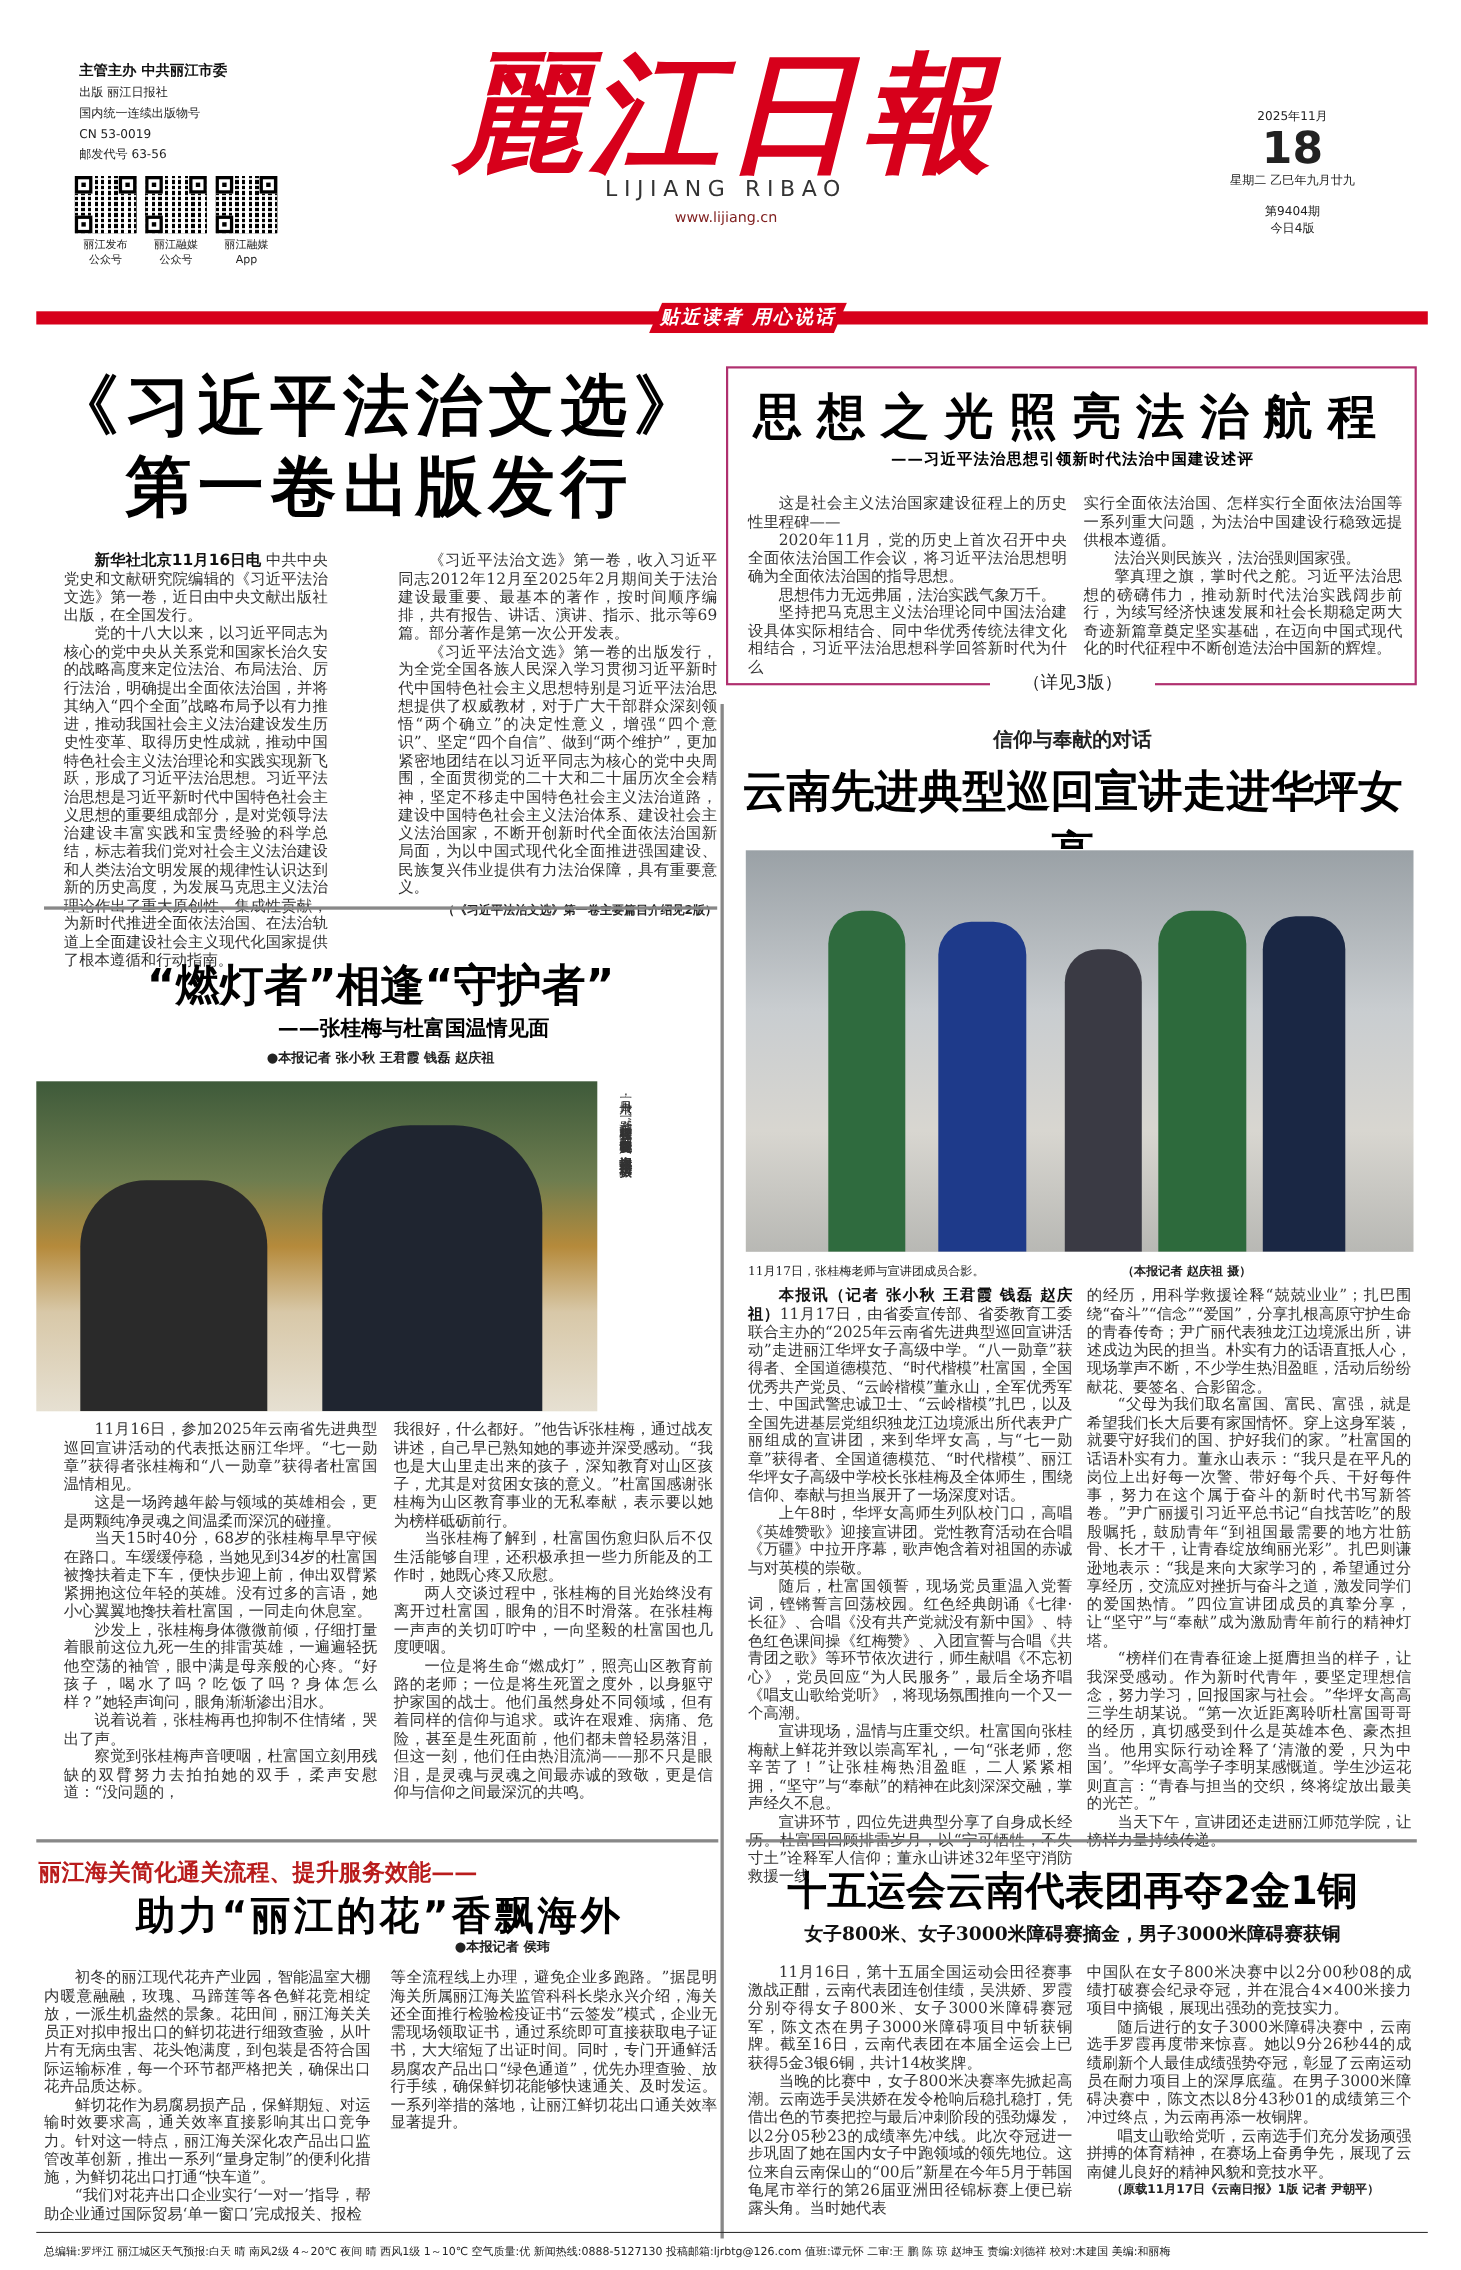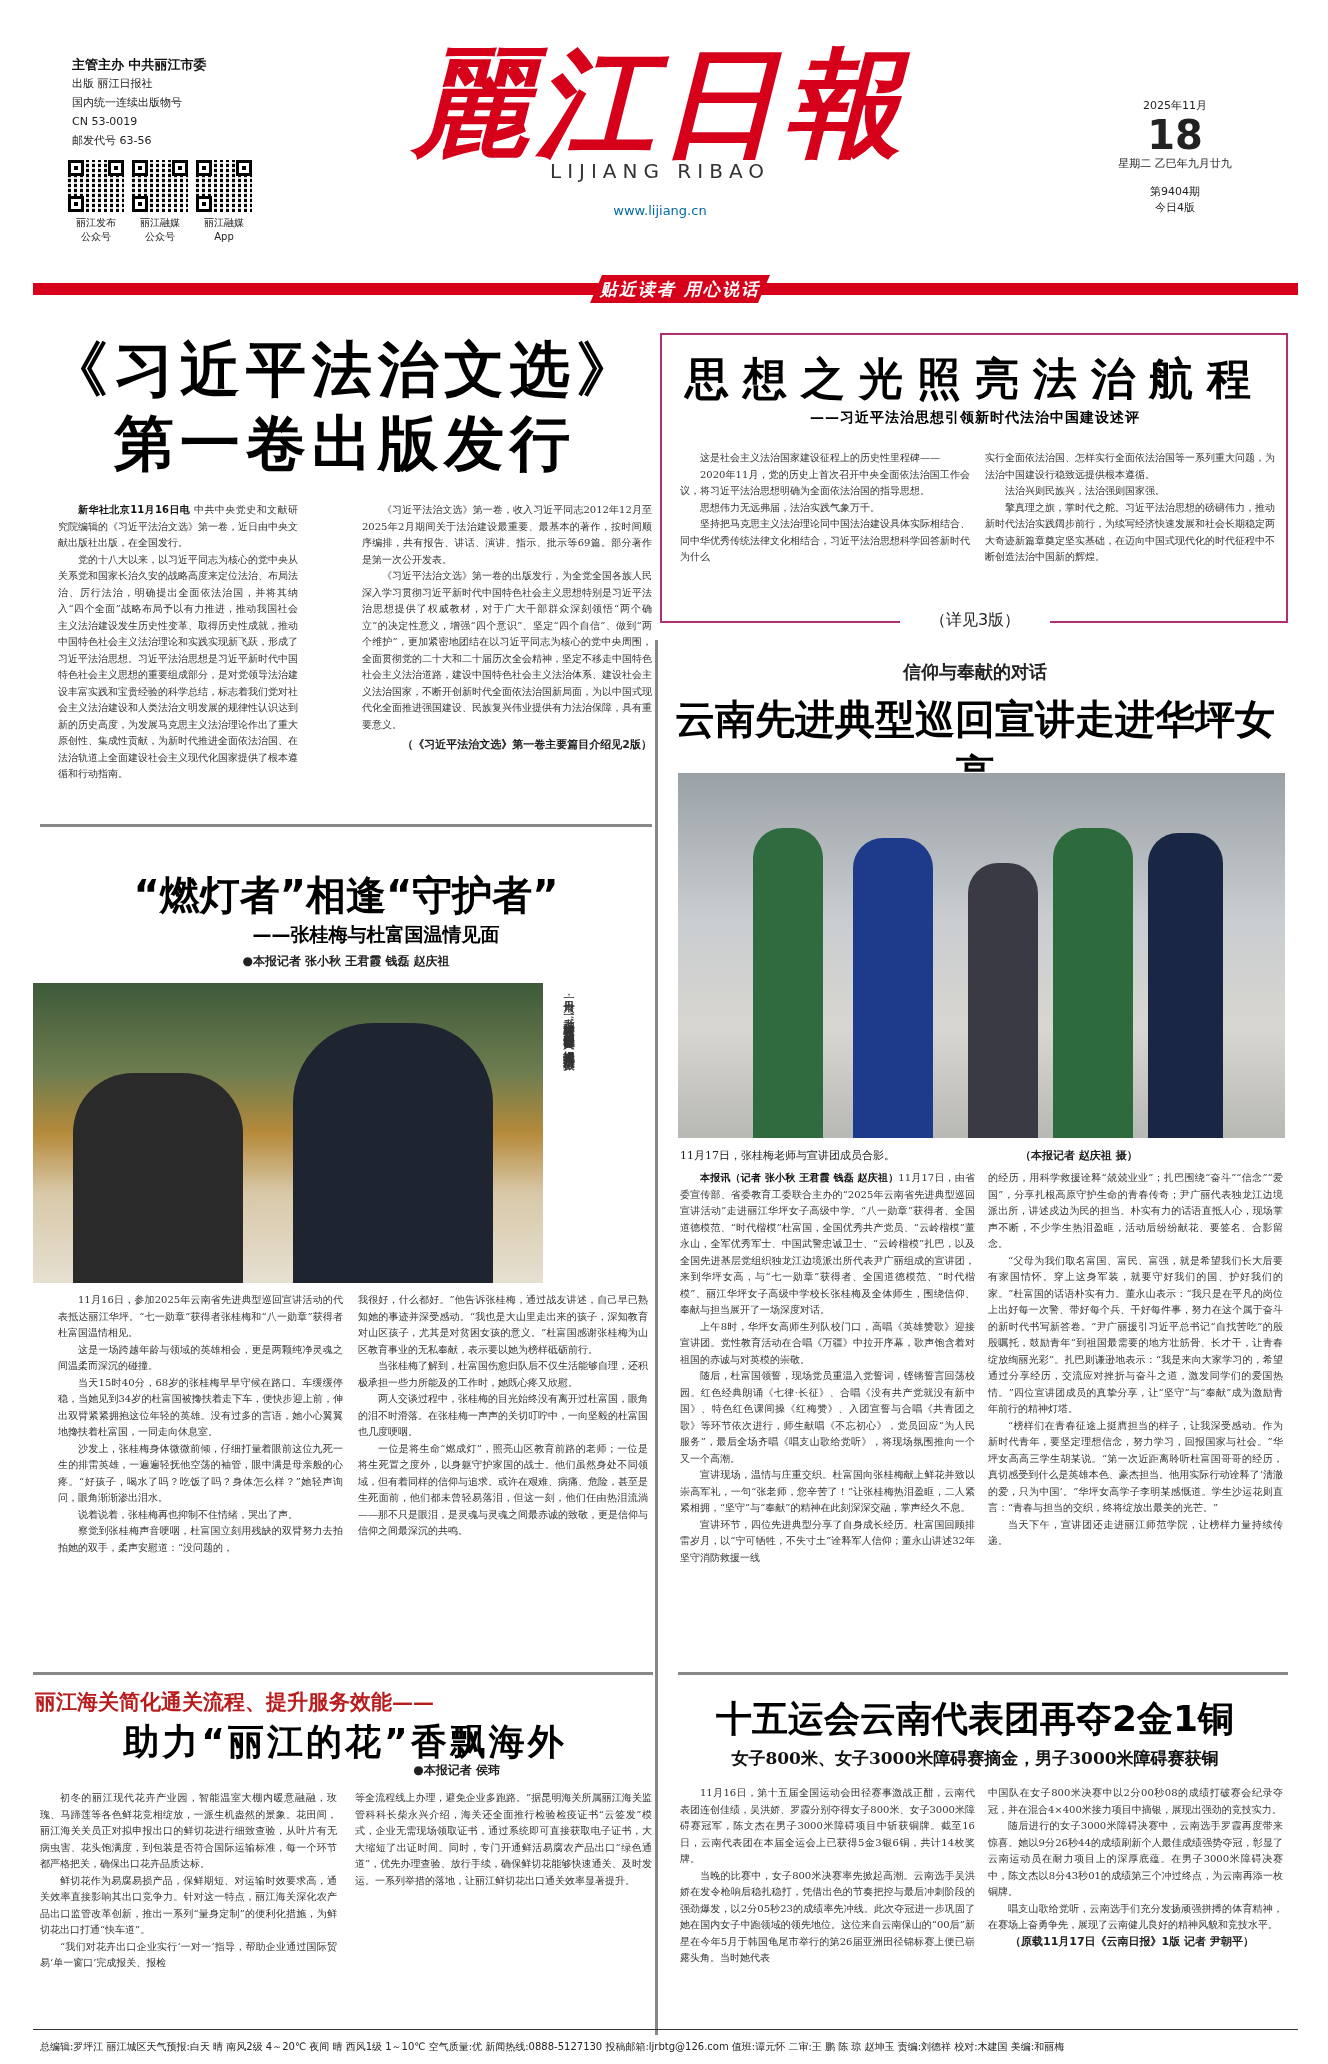--- a/index.html
+++ b/index.html
@@ -11,27 +11,27 @@
 .qrs{left:68px;top:160px;display:flex;gap:8px}
 .qr{width:56px;text-align:center;font-size:10px;line-height:14px}
 .qr .code{width:56px;height:52px;margin-bottom:4px;background:
  repeating-linear-gradient(90deg,#000 0 3px,#fff 3px 6px),#000;position:relative;overflow:hidden}
 .qr .code:before{content:"";position:absolute;inset:0;background:repeating-linear-gradient(0deg,transparent 0 3px,#fff 3px 5px);opacity:.85}
 .qr .code i{position:absolute;width:16px;height:16px;border:3px solid #000;background:#fff;z-index:2}
 .qr .code i:after{content:"";position:absolute;left:3px;top:3px;width:4px;height:4px;background:#000}
 .logo{left:380px;top:40px;width:560px;text-align:center}
 .logo .cn{font-size:118px;font-weight:900;color:#d7001b;letter-spacing:6px;line-height:125px;font-family:"DejaVu Serif",serif;font-style:italic}
 .logo .py{font-size:20px;letter-spacing:6px;color:#333;margin-top:-6px}
-.logo .url{font-size:13px;color:#0369a1;margin-top:20px}
+.logo .url{font-size:13px;color:#7f1d1d;margin-top:8px}
 .date{left:1100px;top:98px;width:150px;text-align:center;font-size:11px;line-height:16px}
 .date .day{font-size:40px;font-weight:900;line-height:42px;font-family:"DejaVu Sans",sans-serif}
 .redbar{left:33px;top:283px;width:1265px;height:12px;background:#d7001b}
 .slogan{left:590px;top:275px;width:180px;height:28px;background:#d7001b;color:#fff;font-size:17px;font-style:italic;font-weight:bold;text-align:center;line-height:28px;letter-spacing:2px;clip-path:polygon(12px 0,100% 0,calc(100% - 12px) 100%,0 100%)}
 .h1{font-weight:900;color:#000;text-align:center;font-family:"DejaVu Sans",sans-serif}
-.body-text{font-size:10px;line-height:16.5px;color:#333;text-align:justify;text-indent:2em}
+.body-text{font-size:14px;line-height:16.5px;color:#333;text-align:justify;text-indent:2em}
 .col{position:absolute}
 .rule{position:absolute;height:3px;background:#888}
 .byline{font-size:12px;font-weight:bold;text-align:center;color:#222}
 .photo{position:absolute;overflow:hidden}
 .boxed{left:660px;top:333px;width:628px;height:290px;border-top:2px solid #b0306f;border-bottom:2px solid #b0306f;border-left:2px solid #b0306f;border-right:2px solid #b0306f}
 .vline{position:absolute;width:3px;background:#888}
 .footer{left:40px;top:2040px;width:1250px;font-size:10px;color:#222;font-family:"DejaVu Sans",sans-serif;white-space:nowrap}
 .vert{writing-mode:vertical-rl;font-size:11.5px;line-height:18px;color:#333}
 </style>
 </head>

